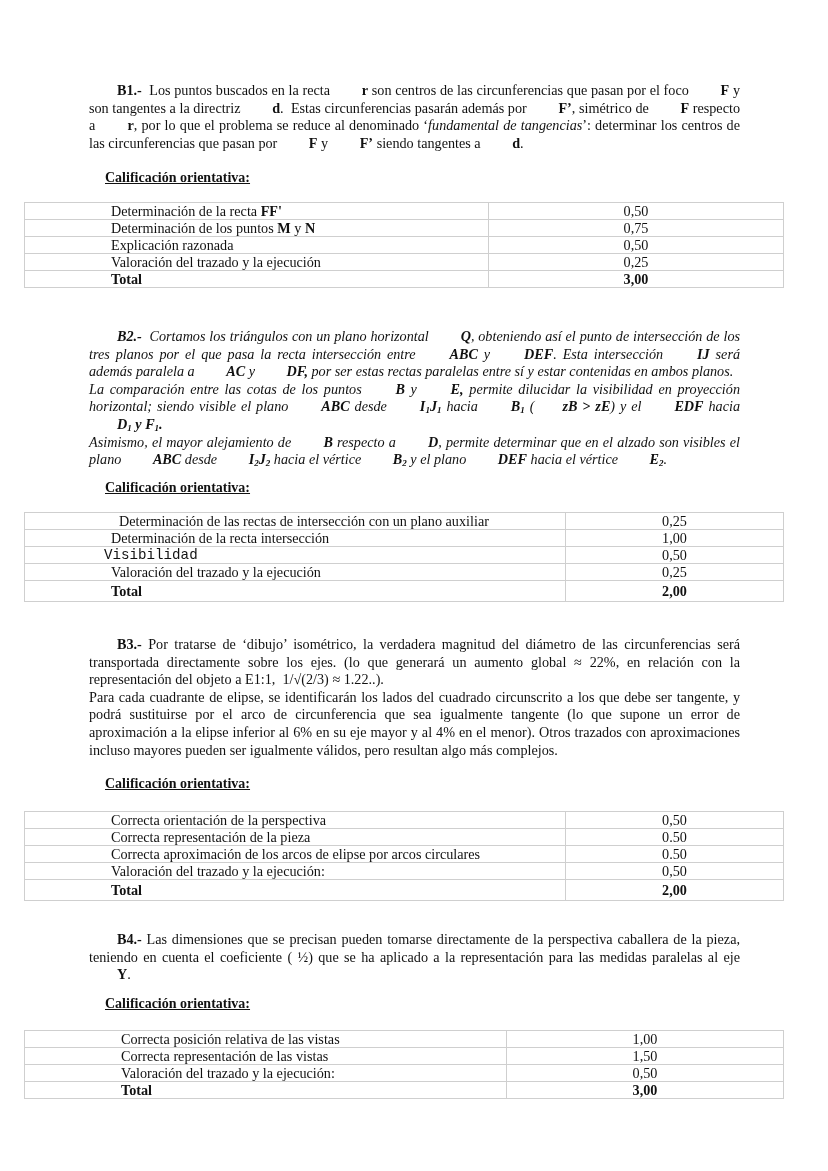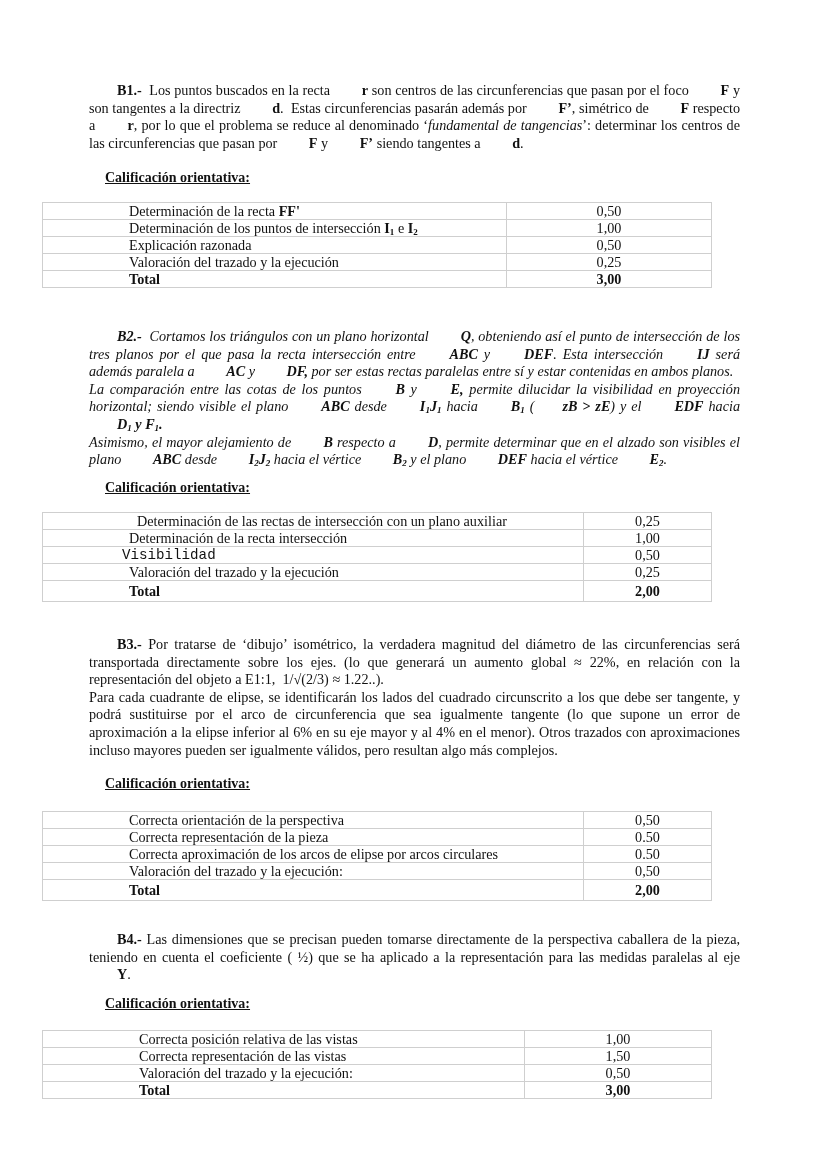--- a/index.html
+++ b/index.html
@@ -11,21 +11,21 @@
       position: absolute; left: 89px; width: 651px;
       font-size: 14.2px; line-height: 17.6px; text-align: justify;
     }
     .para b { font-weight: bold; margin-left: 28px; }
     .heading {
       position: absolute; left: 89px; font-size: 14px; font-weight: bold;
       text-decoration: underline;
       margin-left: 16px;
     }
     table.grade {
-      position: absolute; left: 42px; width: 670px;
+      position: absolute; left: 24px; width: 760px;
       border-collapse: collapse; font-size: 14.2px; table-layout: fixed;
     }
     table.grade td {
       border: 1px solid #cfcfcf; padding: 0; height: 16px; line-height: 16px;
       vertical-align: middle;
     }
     table.grade td.crit { padding-left: 86px; white-space: nowrap; }
     table.grade td.val { text-align: center; }
     table.grade tr.total td { font-weight: bold; }
     sub { font-size: 9px; vertical-align: -2px; line-height: 0; }
@@ -41,22 +41,22 @@
   <colgroup>
       <col style="width:464px">
       <col>
     </colgroup>
   <tbody>
       <tr>
         <td class="crit" style="padding-left: 86px;">Determinación de la recta <b>FF'</b></td>
         <td class="val">0,50</td>
       </tr>
       <tr>
-        <td class="crit" style="padding-left: 86px;">Determinación de los puntos de intersección <b>I<sub>1</sub></b> e <b>I<sub>2</sub></b></td>
-        <td class="val">1,00</td>
+        <td class="crit" style="padding-left: 86px;">Determinación de los puntos <b>M</b> y <b>N</b></td>
+        <td class="val">0,75</td>
       </tr>
       <tr>
         <td class="crit" style="padding-left: 86px;">Explicación razonada</td>
         <td class="val">0,50</td>
       </tr>
       <tr>
         <td class="crit" style="padding-left: 86px;">Valoración del trazado y la ejecución</td>
         <td class="val">0,25</td>
       </tr>
       <tr class="total">

